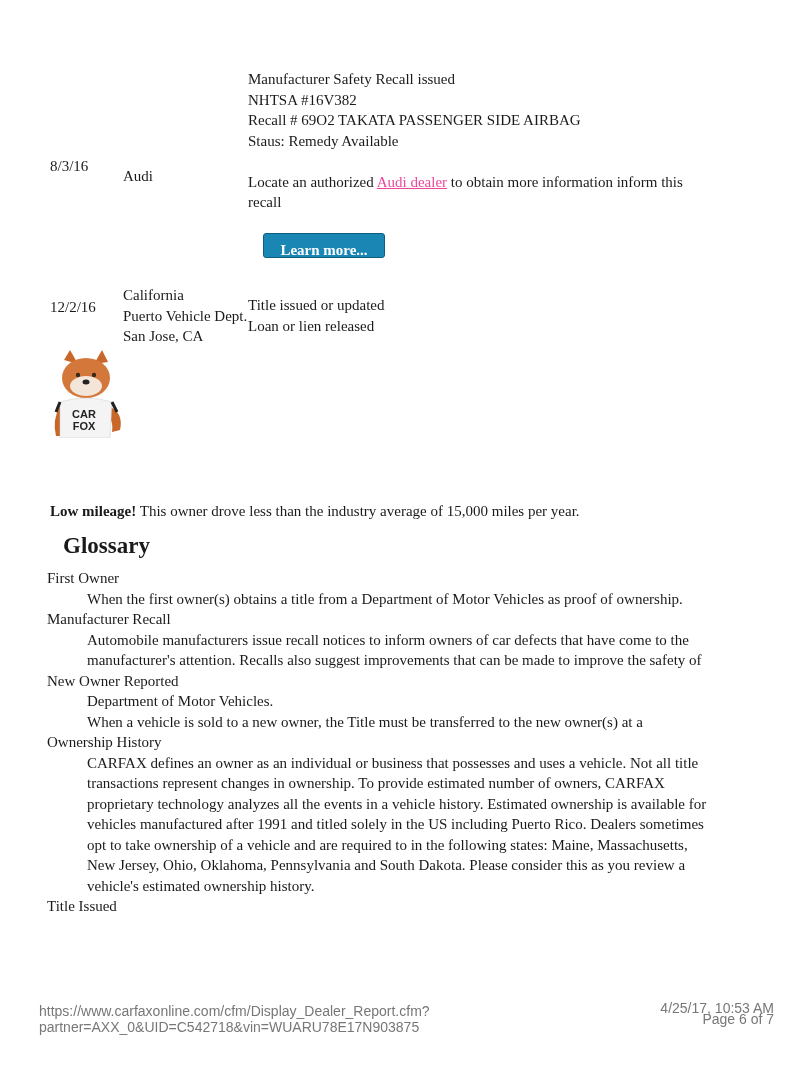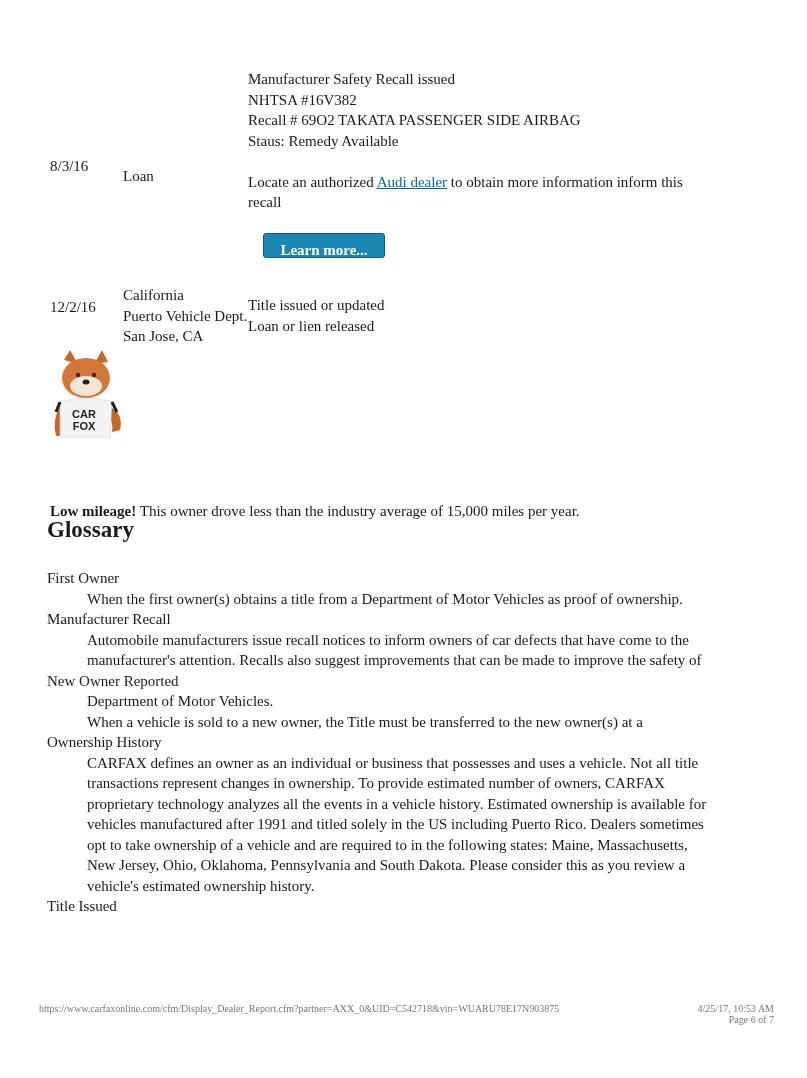--- a/index.html
+++ b/index.html
@@ -7,44 +7,44 @@
       width: 807px; height: 1078px; position: relative; overflow: hidden;
       font-family: "Liberation Serif", "DejaVu Serif", serif;
       color: #1a1a1a;
     }
     .abs { position: absolute; }
     .serif { font-family: "Liberation Serif", "DejaVu Serif", serif; font-size: 15px; line-height: 20.5px; }
     .date { left: 50px; }
     .source { left: 123px; }
     .details { left: 248px; width: 500px; }
     .details div { white-space: nowrap; }
-    a.dealer-link { color: #0369a1; text-decoration: underline; }
+    a.dealer-link { color: #ec4899; text-decoration: underline; }
     .learn-btn {
       left: 263px; top: 233px; width: 122px; height: 25px;
       background: #1a86b4; border: 1px solid #0e5e82; border-radius: 3px;
       color: #ffffff; font-weight: bold; font-size: 15px;
       font-family: "Liberation Serif", "DejaVu Serif", serif;
       text-align: center; line-height: 24px; box-sizing: border-box; cursor: pointer;
       padding: 4px;
     }
     .fox { left: 50px; top: 350px; width: 80px; height: 88px; }
     .mileage { left: 50px; top: 457px; font-size: 15px; margin-top: 44px; }
-    .glossary-title { left: 47px; top: 517px; font-size: 23px; font-weight: bold; margin: 0; text-align: center; }
+    .glossary-title { left: 47px; top: 517px; font-size: 23px; font-weight: bold; margin: 16px; text-align: center; }
     .gloss { left: 47px; top: 568px; width: 730px; font-size: 15px; line-height: 20.5px; }
     .gloss .term { }
     .gloss .def { padding-left: 40px; }
-    .footer { font-family: Liberation Serif, serif; font-size: 10px; color: #777777; }
+    .footer { font-family: Liberation Sans, sans-serif; font-size: 14px; color: #777777; }
     .footer-url { left: 39px; top: 1003px; }
     .footer-right { right: 33px; top: 1003px; text-align: right; line-height: 11px; }
   </style>
 </head>
 <body>
 
 <div class="abs serif date" style="top:156px;">8/3/16</div>
-<div class="abs serif source" style="top:166px;">Loan</div>
+<div class="abs serif source" style="top:166px;">Audi</div>
 <div class="abs serif details" style="top:69px;">
   <div>Manufacturer Safety Recall issued</div>
   <div>NHTSA #16V382</div>
   <div>Recall # 69O2 TAKATA PASSENGER SIDE AIRBAG</div>
   <div>Staus: Remedy Available</div>
   <div style="height:20.5px;"></div>
   <div><span>Locate an authorized </span><a href="#" class="dealer-link">Audi dealer</a><span> to obtain more information inform this</span></div>
   <div>recall</div>
 </div>
 <button class="abs learn-btn">Learn more...</button>

